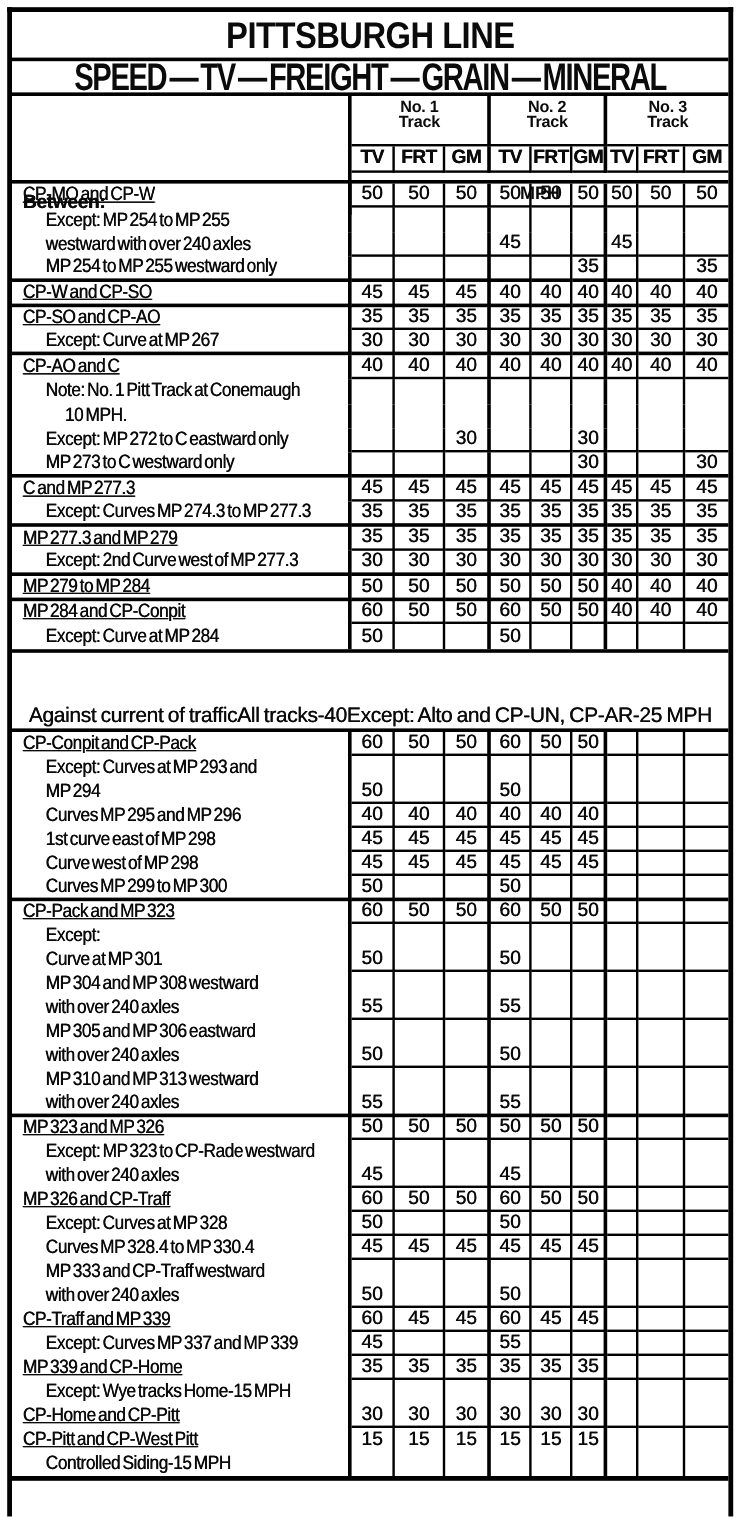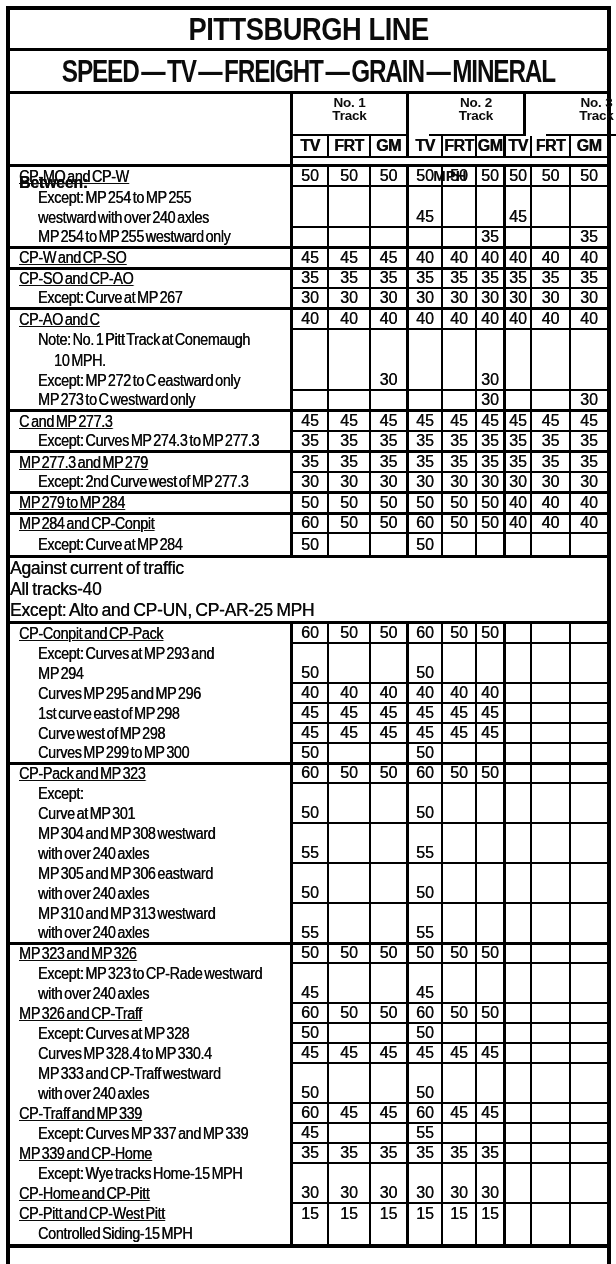--- a/index.html
+++ b/index.html
@@ -12,32 +12,32 @@
   .sheet{
     width:605px;height:1258px;box-sizing:border-box;
     border:4px solid #000;border-bottom:none;
     display:flex;flex-direction:column;background:#fff;
   }
   
   .title-row{height:41px;box-sizing:border-box;border-bottom:3px solid #000;
     display:flex;align-items:flex-end;justify-content:center;overflow:hidden;}
   .title-text{font-size:31px;font-weight:bold;letter-spacing:-.5px;white-space:nowrap;
     transform:scaleX(.88);}
-  .subtitle-row{height:43px;box-sizing:border-box;border-bottom:3px solid #000;
+  .subtitle-row{height:29px;box-sizing:border-box;border-bottom:3px solid #000;
     display:flex;align-items:center;justify-content:center;overflow:hidden;}
   .subtitle-text{font-size:32px;font-weight:bold;letter-spacing:-1.5px;word-spacing:-4px;
     white-space:nowrap;transform:scaleX(.76);}
   
   .header{height:73px;box-sizing:border-box;border-bottom:3px solid #000;
     display:grid;grid-template-columns:283px 314px;}
   .h-left{box-sizing:border-box;border-right:3px solid #000;position:relative;text-align:right;}
   .between{position:absolute;left:9px;bottom:1px;font-size:16px;font-weight:bold;
     letter-spacing:-.3px;text-shadow:.3px 0 0 currentColor;}
   .h-right{display:flex;flex-direction:column;}
-  .track-row{height:42px;box-sizing:border-box;display:grid;grid-template-columns:116px 97px 101px;gap:20px;}
+  .track-row{height:42px;box-sizing:border-box;display:grid;grid-template-columns:116px 97px 101px;}
   .track-cell{box-sizing:border-box;border-bottom:2px solid #000;text-align:center;
     font-size:13.5px;font-weight:bold;line-height:13px;padding-top:2px;letter-spacing:-.2px;}
   .track-cell.t0,.track-cell.t1{border-right:3px solid #000;}
   .subcol-row{height:22px;box-sizing:border-box;display:grid;
     grid-template-columns:36px 42px 38px 34px 34px 29px 26px 39px 36px;}
   .subcol-cell{box-sizing:border-box;border-bottom:2px solid #000;display:flex;
     align-items:center;justify-content:center;font-size:14.5px;font-weight:bold;letter-spacing:-.5px;}
   .mph-row{height:35px;display:flex;align-items:center;justify-content:center;
     font-size:15px;font-weight:bold;}
   
@@ -59,21 +59,21 @@
     font-size:16px;text-shadow:.35px 0 0 currentColor;border-right:2px solid #000;}
   .c.c2,.c.c5{border-right:3px solid #000;}
   .c.c8{border-right:none;}
   .row.cb-thin  .c{border-bottom:2px solid #000;}
   .row.cb-thick .c{border-bottom:3px solid #000;}
   .row.cb-none  .c{border-bottom:none;}
   .row.lb-thick .lbl{border-bottom:3px solid #000;}
   .row.lb-none  .lbl{border-bottom:none;}
   
   .note{height:66px;box-sizing:border-box;border-bottom:3px solid #000;
-    display:flex;flex-direction:column;align-items:flex-start;justify-content:center;}
+    display:flex;flex-direction:row;align-items:flex-end;justify-content:center;}
   .note-line{font-size:17.5px;line-height:21px;letter-spacing:-.3px;word-spacing:-1px;
     text-shadow:.3px 0 0 currentColor;white-space:nowrap;}
   .tail{flex:1;}
 </style>
 </head>
 <body>
 
 <div class="page">
   <div class="sheet">
 

